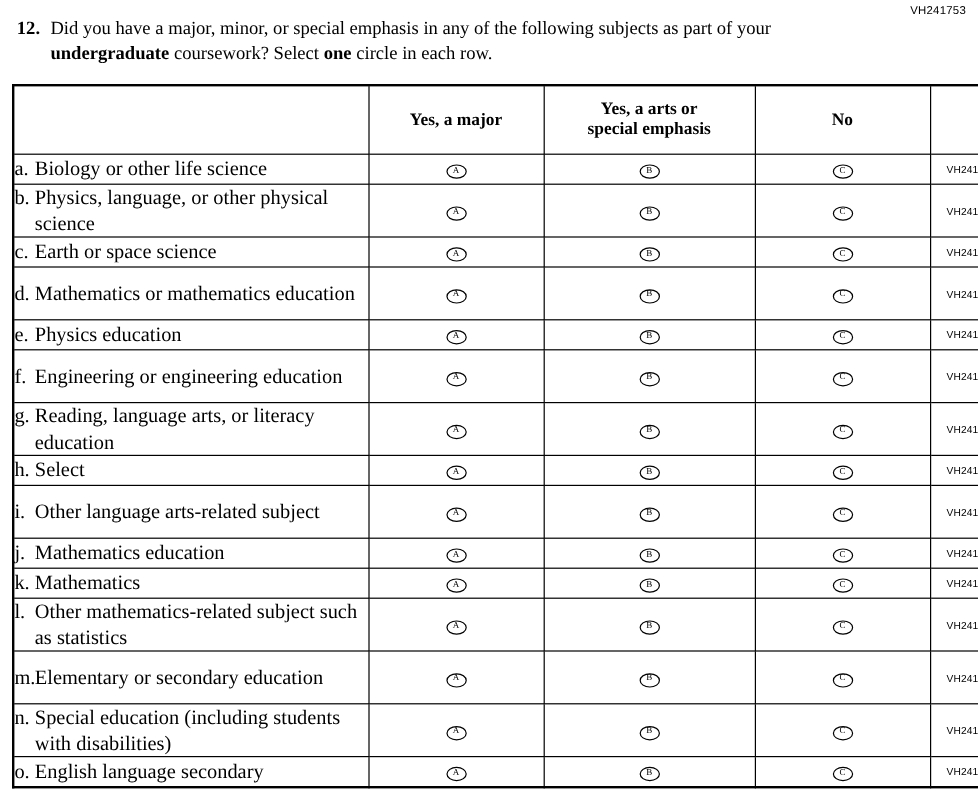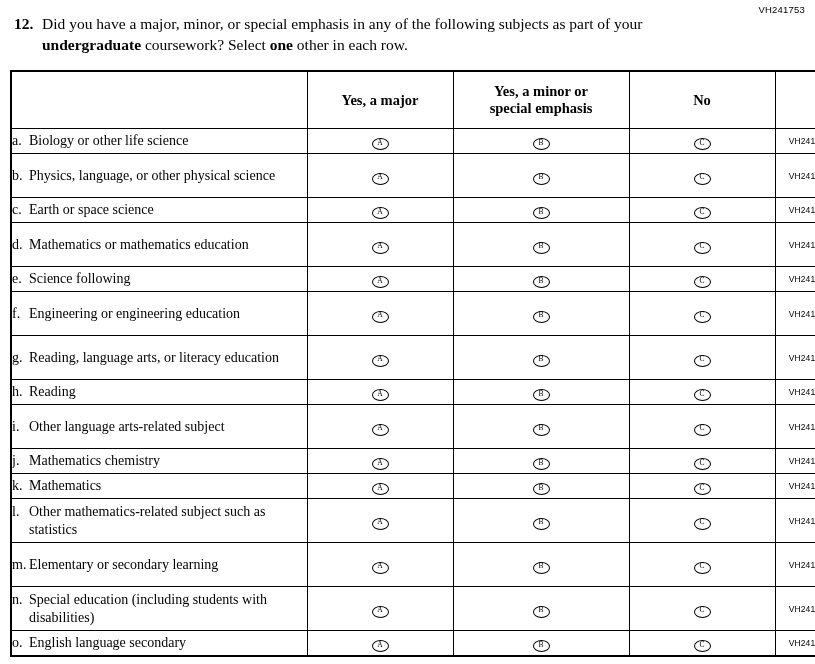--- a/index.html
+++ b/index.html
@@ -75,21 +75,21 @@
     height: 56px;
     padding: 2px 4px;
   }
   col.c-label { width: 296px; }
   col.c-major { width: 146px; }
   col.c-minor { width: 176px; }
   col.c-no     { width: 146px; }
   col.c-id     { width: 69px; }
 
   td.label {
-    font-size: 14px;
+    font-size: 17px;
     padding: 3px 6px 4px 8px;
     line-height: 1.25;
   }
   td.label .ltr {
     display: inline-block;
     width: 17px;
     vertical-align: top;
   }
   td.label .ltxt {
     display: inline-block;
@@ -129,37 +129,37 @@
 </style>
 </head>
 <body>
 
 <div class="page">
 
   <div class="corner-id">VH241753</div>
 
   <div class="question-block">
     <span class="q-number">12.</span>
-    <div class="q-text"><span>Did you have a major, minor, or special emphasis in any of the following subjects as part of your </span><b>undergraduate</b><span> coursework? Select </span><b>one</b><span> other in each row.</span></div>
+    <div class="q-text"><span>Did you have a major, minor, or special emphasis in any of the following subjects as part of your </span><b>undergraduate</b><span> coursework? Select </span><b>one</b><span> circle in each row.</span></div>
   </div>
 
   <table class="survey">
     <colgroup>
       <col class="c-label">
       <col class="c-major">
       <col class="c-minor">
       <col class="c-no">
       <col class="c-id">
     </colgroup>
     <thead>
       <tr>
         <th></th>
         <th>Yes, a major</th>
         <th>
-          <span>Yes, a minor or</span><br>
+          <span>Yes, a arts or</span><br>
           <span>special emphasis</span>
         </th>
         <th>No</th>
         <th></th>
       </tr>
     </thead>
     <tbody id="tbody">
         <tr class="r1">
           <td class="label"><span class="ltr">a.</span><span class="ltxt">Biology or other life science</span></td>
           <td class="bubble"><span class="circle"><span>A</span></span></td>
@@ -182,77 +182,77 @@
           <td class="idcell">VH241770</td>
         </tr>
         <tr class="r2">
           <td class="label"><span class="ltr">d.</span><span class="ltxt">Mathematics or mathematics education</span></td>
           <td class="bubble"><span class="circle"><span>A</span></span></td>
           <td class="bubble"><span class="circle"><span>B</span></span></td>
           <td class="bubble"><span class="circle"><span>C</span></span></td>
           <td class="idcell">VH241771</td>
         </tr>
         <tr class="r1">
-          <td class="label"><span class="ltr">e.</span><span class="ltxt">Science following</span></td>
+          <td class="label"><span class="ltr">e.</span><span class="ltxt">Physics education</span></td>
           <td class="bubble"><span class="circle"><span>A</span></span></td>
           <td class="bubble"><span class="circle"><span>B</span></span></td>
           <td class="bubble"><span class="circle"><span>C</span></span></td>
           <td class="idcell">VH241772</td>
         </tr>
         <tr class="r2">
           <td class="label"><span class="ltr">f.</span><span class="ltxt">Engineering or engineering education</span></td>
           <td class="bubble"><span class="circle"><span>A</span></span></td>
           <td class="bubble"><span class="circle"><span>B</span></span></td>
           <td class="bubble"><span class="circle"><span>C</span></span></td>
           <td class="idcell">VH241780</td>
         </tr>
         <tr class="r2">
           <td class="label"><span class="ltr">g.</span><span class="ltxt">Reading, language arts, or literacy education</span></td>
           <td class="bubble"><span class="circle"><span>A</span></span></td>
           <td class="bubble"><span class="circle"><span>B</span></span></td>
           <td class="bubble"><span class="circle"><span>C</span></span></td>
           <td class="idcell">VH241758</td>
         </tr>
         <tr class="r1">
-          <td class="label"><span class="ltr">h.</span><span class="ltxt">Reading</span></td>
+          <td class="label"><span class="ltr">h.</span><span class="ltxt">Select</span></td>
           <td class="bubble"><span class="circle"><span>A</span></span></td>
           <td class="bubble"><span class="circle"><span>B</span></span></td>
           <td class="bubble"><span class="circle"><span>C</span></span></td>
           <td class="idcell">VH241754</td>
         </tr>
         <tr class="r2">
           <td class="label"><span class="ltr">i.</span><span class="ltxt">Other language arts-related subject</span></td>
           <td class="bubble"><span class="circle"><span>A</span></span></td>
           <td class="bubble"><span class="circle"><span>B</span></span></td>
           <td class="bubble"><span class="circle"><span>C</span></span></td>
           <td class="idcell">VH241784</td>
         </tr>
         <tr class="r1">
-          <td class="label"><span class="ltr">j.</span><span class="ltxt">Mathematics chemistry</span></td>
+          <td class="label"><span class="ltr">j.</span><span class="ltxt">Mathematics education</span></td>
           <td class="bubble"><span class="circle"><span>A</span></span></td>
           <td class="bubble"><span class="circle"><span>B</span></span></td>
           <td class="bubble"><span class="circle"><span>C</span></span></td>
           <td class="idcell">VH241760</td>
         </tr>
         <tr class="r1">
           <td class="label"><span class="ltr">k.</span><span class="ltxt">Mathematics</span></td>
           <td class="bubble"><span class="circle"><span>A</span></span></td>
           <td class="bubble"><span class="circle"><span>B</span></span></td>
           <td class="bubble"><span class="circle"><span>C</span></span></td>
           <td class="idcell">VH241761</td>
         </tr>
         <tr class="r2">
           <td class="label"><span class="ltr">l.</span><span class="ltxt">Other mathematics-related subject such as statistics</span></td>
           <td class="bubble"><span class="circle"><span>A</span></span></td>
           <td class="bubble"><span class="circle"><span>B</span></span></td>
           <td class="bubble"><span class="circle"><span>C</span></span></td>
           <td class="idcell">VH241776</td>
         </tr>
         <tr class="r2">
-          <td class="label"><span class="ltr">m.</span><span class="ltxt">Elementary or secondary learning</span></td>
+          <td class="label"><span class="ltr">m.</span><span class="ltxt">Elementary or secondary education</span></td>
           <td class="bubble"><span class="circle"><span>A</span></span></td>
           <td class="bubble"><span class="circle"><span>B</span></span></td>
           <td class="bubble"><span class="circle"><span>C</span></span></td>
           <td class="idcell">VH241767</td>
         </tr>
         <tr class="r2">
           <td class="label"><span class="ltr">n.</span><span class="ltxt">Special education (including students with disabilities)</span></td>
           <td class="bubble"><span class="circle"><span>A</span></span></td>
           <td class="bubble"><span class="circle"><span>B</span></span></td>
           <td class="bubble"><span class="circle"><span>C</span></span></td>

